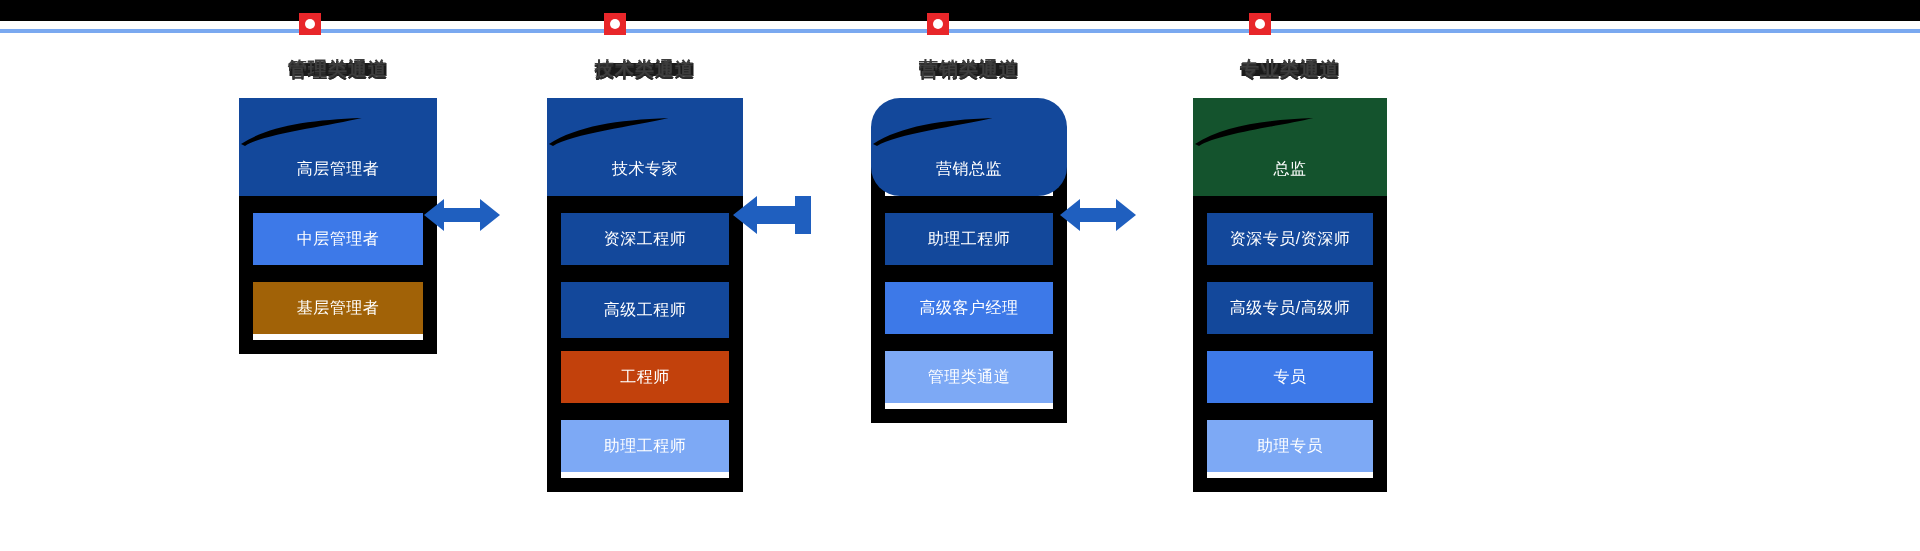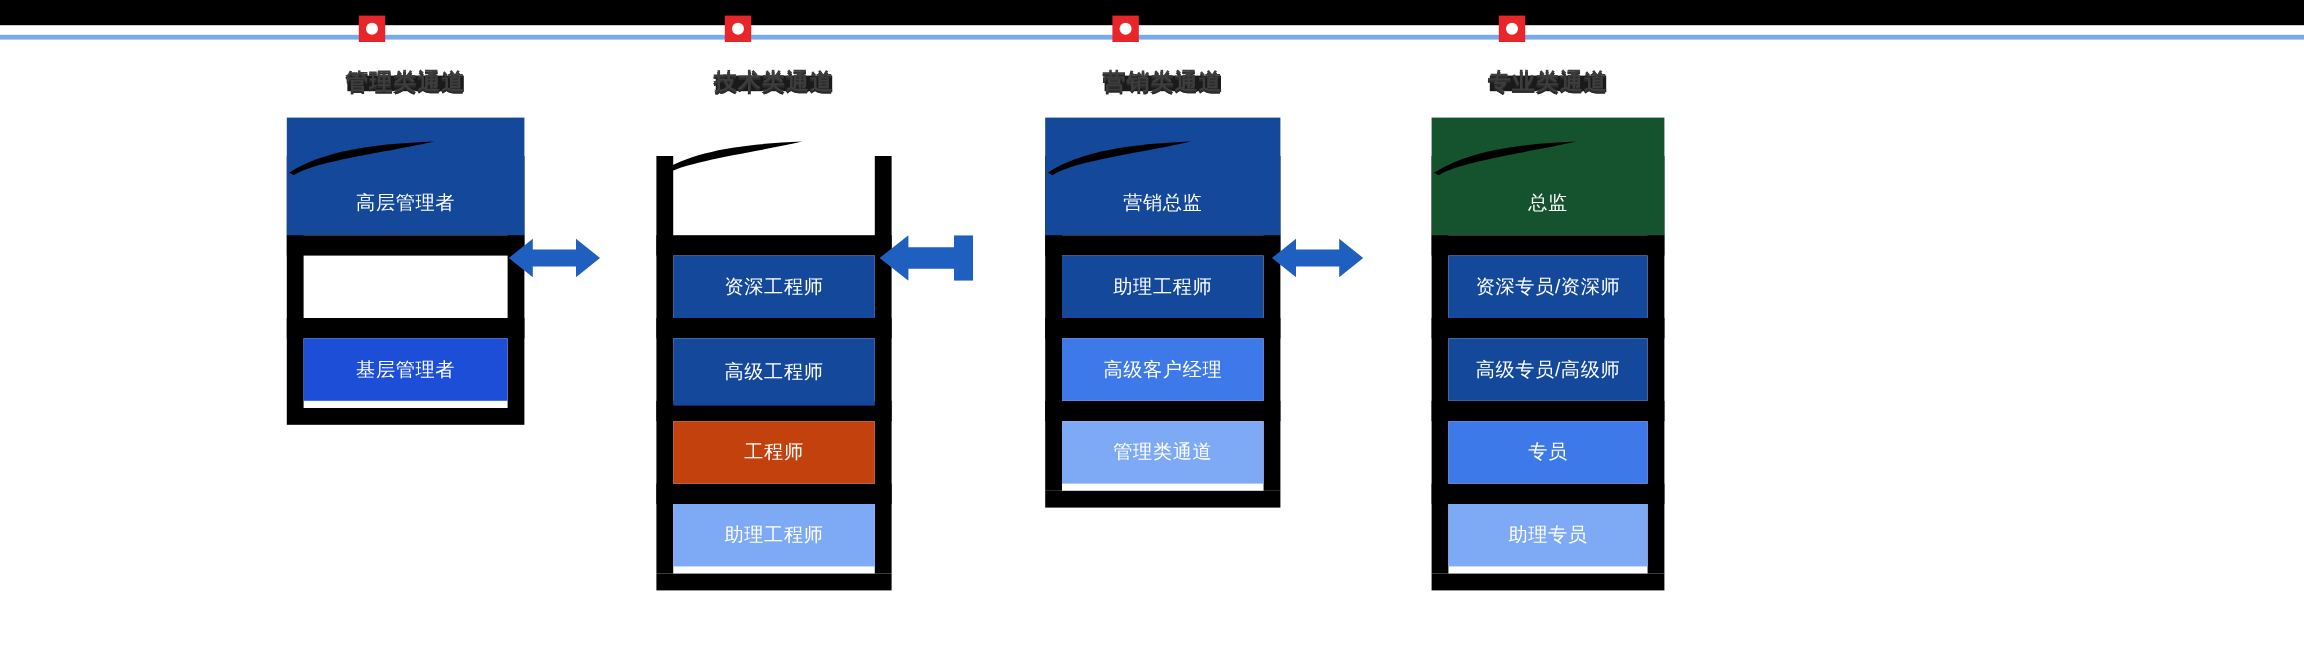--- a/index.html
+++ b/index.html
@@ -93,21 +93,24 @@
         </div>
         <div class="ladder" style="height: 250px; margin-top: 18px;">
           <div class="rail" style="left: 0px; top: 32px; width: 14px; height: 210px;"></div>
           <div class="rail" style="left: 184px; top: 32px; width: 14px; height: 210px;"></div>
           <div class="rail" style="left: 0px; top: 242px; width: 198px; height: 14px;"></div>
           <div class="rail" style="left: 0px; top: 98px; width: 198px; height: 17px;"></div>
           <div class="rail" style="left: 0px; top: 167px; width: 198px; height: 17px;"></div>
           <div class="box" style="left: 0px; top: 0px; width: 198px; height: 98px; background: rgb(19, 72, 155); align-items: flex-end; padding-bottom: 16px; box-sizing: border-box;">
             <span>高层管理者</span>
           </div>
-          <div class="box" style="left: 14px; top: 184px; width: 170px; height: 52px; background: #1d4ed8;">
+          <div class="box" style="left: 14px; top: 115px; width: 170px; height: 52px; background: rgb(61, 121, 232);">
+            <span>中层管理者</span>
+          </div>
+          <div class="box" style="left: 14px; top: 184px; width: 170px; height: 52px; background: #a16207;">
             <span>基层管理者</span>
           </div>
           <svg class="swoosh" width="198" height="40" viewBox="0 0 198 40" style="left: 0px; top: 16px;">
             <path d="M2,30 C30,12 70,6 122.76,4 C89.10000000000001,12 24,20 6,32 Z" fill="#000"></path>
           </svg>
         </div>
       </div>
       <div class="col" style="left: 516px; width: 196px;">
         <div class="title">
           <span class="bar" style="width: 97px;"></span>
@@ -115,20 +118,23 @@
           <span class="fg">技术类通道</span>
         </div>
         <div class="ladder" style="height: 388px; margin-top: 18px;">
           <div class="rail" style="left: 0px; top: 32px; width: 14px; height: 348px;"></div>
           <div class="rail" style="left: 182px; top: 32px; width: 14px; height: 348px;"></div>
           <div class="rail" style="left: 0px; top: 380px; width: 196px; height: 14px;"></div>
           <div class="rail" style="left: 0px; top: 98px; width: 196px; height: 17px;"></div>
           <div class="rail" style="left: 0px; top: 167px; width: 196px; height: 17px;"></div>
           <div class="rail" style="left: 0px; top: 236px; width: 196px; height: 17px;"></div>
           <div class="rail" style="left: 0px; top: 305px; width: 196px; height: 17px;"></div>
+          <div class="box" style="left: 0px; top: 0px; width: 196px; height: 98px; background: rgb(19, 72, 155); align-items: flex-end; padding-bottom: 16px; box-sizing: border-box;">
+            <span>技术专家</span>
+          </div>
           <div class="box" style="left: 14px; top: 115px; width: 168px; height: 52px; background: rgb(19, 72, 155);">
             <span>资深工程师</span>
           </div>
           <div class="box" style="left: 14px; top: 184px; width: 168px; height: 56px; background: rgb(19, 72, 155);">
             <span>高级工程师</span>
           </div>
           <div class="box" style="left: 14px; top: 253px; width: 168px; height: 52px; background: #c2410c;">
             <span>工程师</span>
           </div>
           <div class="box" style="left: 14px; top: 322px; width: 168px; height: 52px; background: rgb(125, 169, 245);">
@@ -145,21 +151,21 @@
           <span class="sh">营销类通道</span>
           <span class="fg">营销类通道</span>
         </div>
         <div class="ladder" style="height: 319px; margin-top: 18px;">
           <div class="rail" style="left: 0px; top: 32px; width: 14px; height: 279px;"></div>
           <div class="rail" style="left: 182px; top: 32px; width: 14px; height: 279px;"></div>
           <div class="rail" style="left: 0px; top: 311px; width: 196px; height: 14px;"></div>
           <div class="rail" style="left: 0px; top: 98px; width: 196px; height: 17px;"></div>
           <div class="rail" style="left: 0px; top: 167px; width: 196px; height: 17px;"></div>
           <div class="rail" style="left: 0px; top: 236px; width: 196px; height: 17px;"></div>
-          <div class="box" style="left: 0px; top: 0px; width: 196px; height: 98px; background: rgb(19, 72, 155); align-items: flex-end; padding-bottom: 16px; box-sizing: border-box;">
+          <div class="box" style="left: 0px; top: 0px; width: 196px; height: 98px; background: rgb(19, 72, 155); align-items: flex-end; padding-bottom: 16px; box-sizing: border-box; border-radius: 29px;">
             <span>营销总监</span>
           </div>
           <div class="box" style="left: 14px; top: 115px; width: 168px; height: 52px; background: rgb(19, 72, 155);">
             <span>助理工程师</span>
           </div>
           <div class="box" style="left: 14px; top: 184px; width: 168px; height: 52px; background: rgb(61, 121, 232);">
             <span>高级客户经理</span>
           </div>
           <div class="box" style="left: 14px; top: 253px; width: 168px; height: 52px; background: rgb(125, 169, 245);">
             <span>管理类通道</span>

